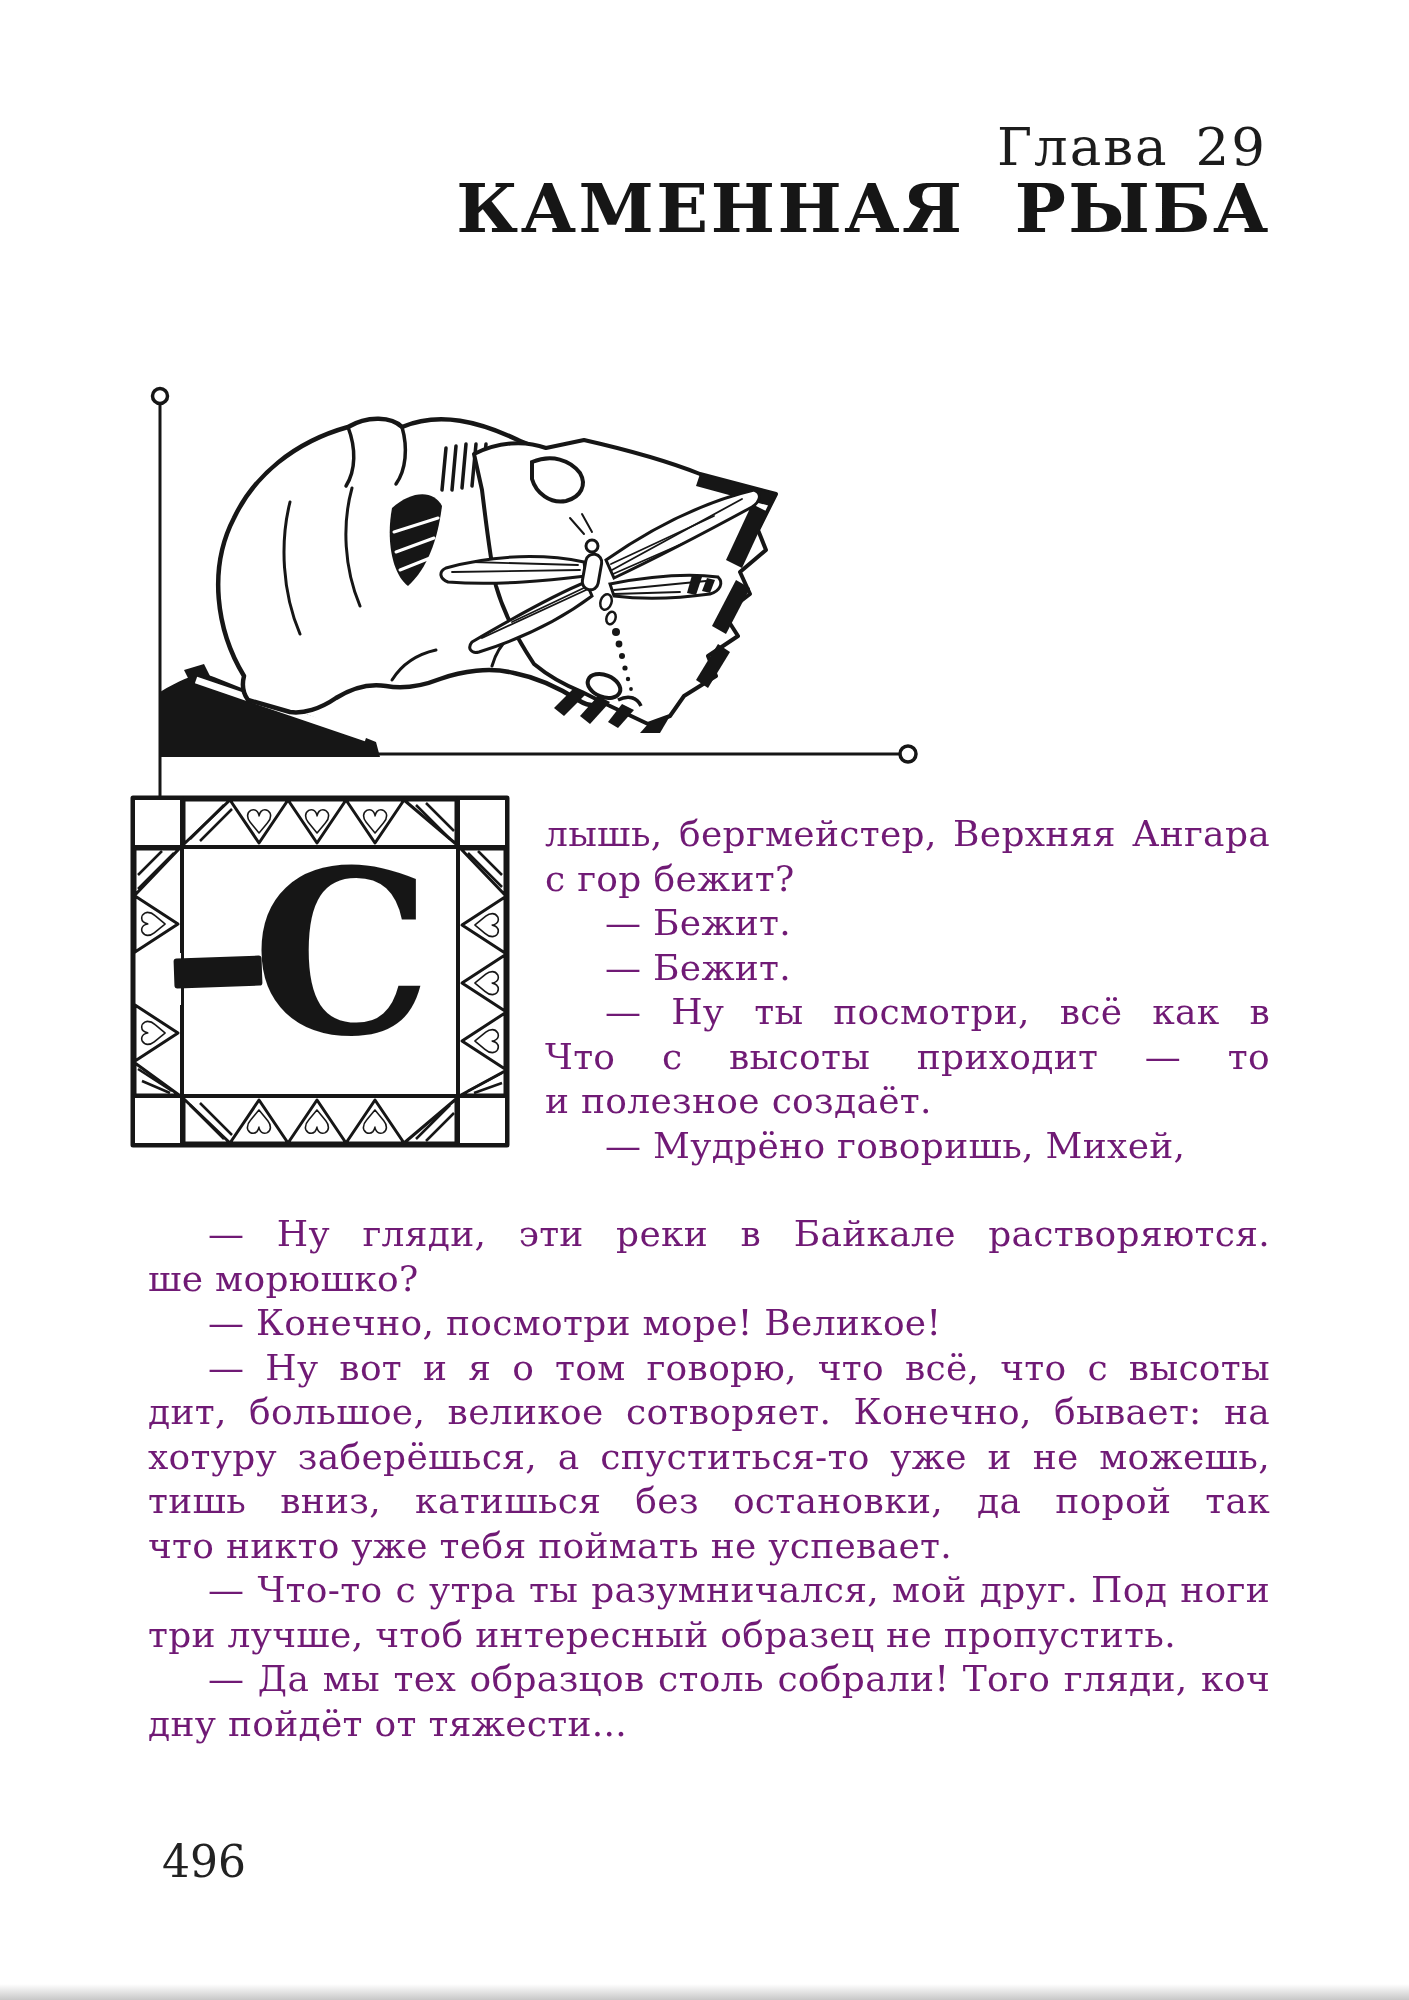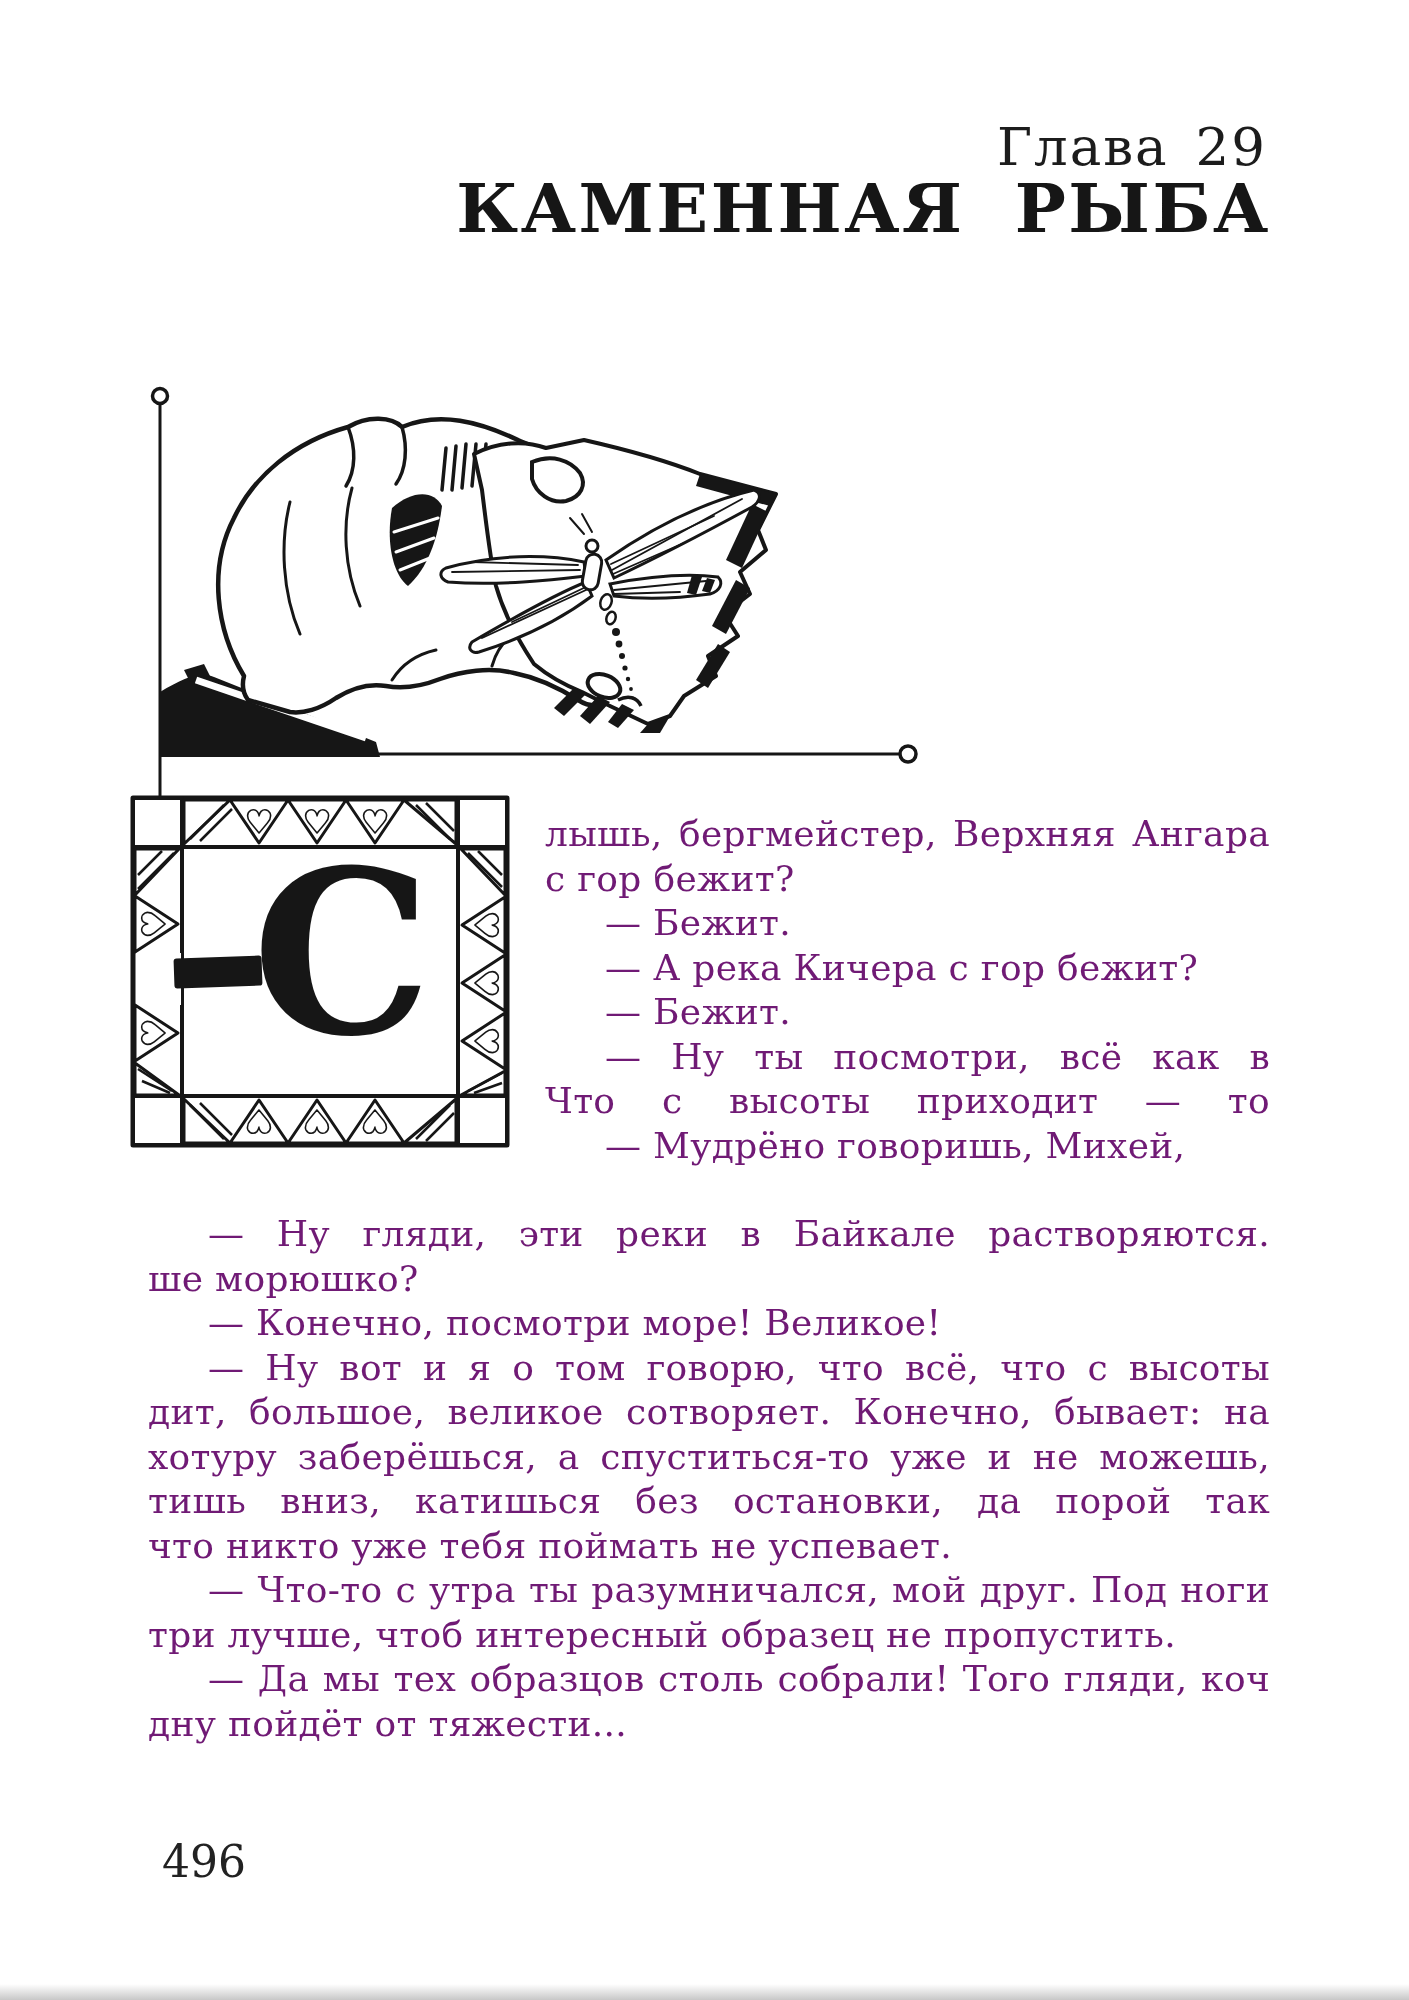--- a/index.html
+++ b/index.html
@@ -239,24 +239,24 @@
       <rect x="8" y="158" width="43" height="52" fill="#ffffff" stroke="none"></rect>
     </svg>
     <span class="dc-dash">—</span>
     <span class="dc-letter">С</span>
   </div>
 
   <div class="col col-narrow">
     <div class="tl j">лышь, бергмейстер, Верхняя Ангара</div>
     <div class="tl">с гор бежит?</div>
     <div class="tl ind">— Бежит.</div>
-    <div class="tl ind">— А река Кичера с гор бежит?</div>
     <div class="tl ind">— Бежит.</div>
     <div class="tl ind j">— Ну ты посмотри, всё как в жизни.</div>
     <div class="tl j">Что с высоты приходит — то большое</div>
+    <div class="tl">и полезное создаёт.</div>
     <div class="tl ind">— Мудрёно говоришь, Михей, поясни.</div>
   </div>
 
   <div class="col col-full">
     <div class="tl ind j">— Ну гляди, эти реки в Байкале растворяются. Велико на-</div>
     <div class="tl">ше морюшко?</div>
     <div class="tl ind">— Конечно, посмотри море! Великое!</div>
     <div class="tl ind j">— Ну вот и я о том говорю, что всё, что с высоты прихо-</div>
     <div class="tl j">дит, большое, великое сотворяет. Конечно, бывает: на вер-</div>
     <div class="tl j">хотуру заберёшься, а спуститься-то уже и не можешь, ле-</div>

